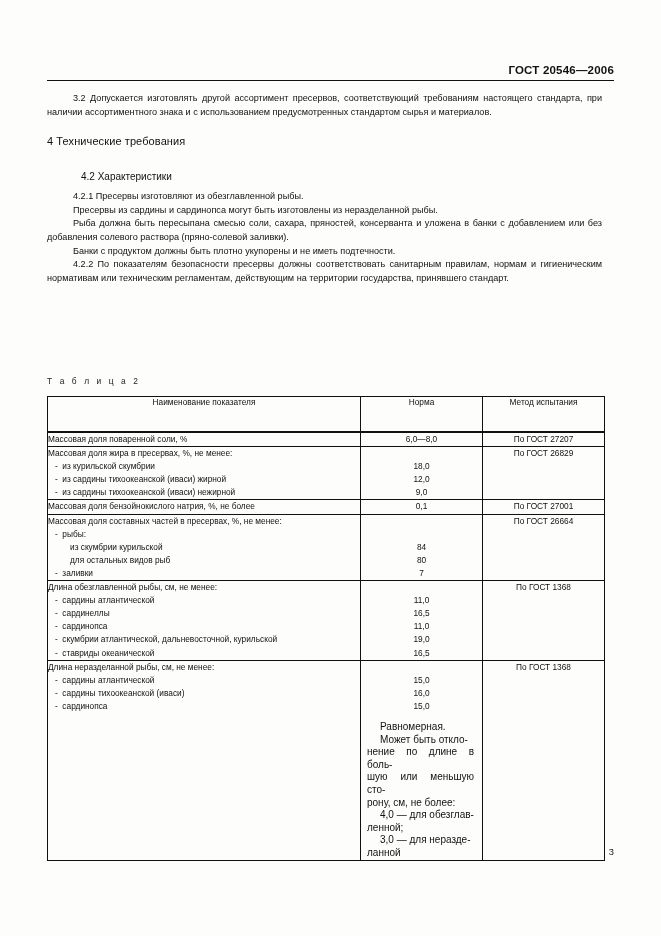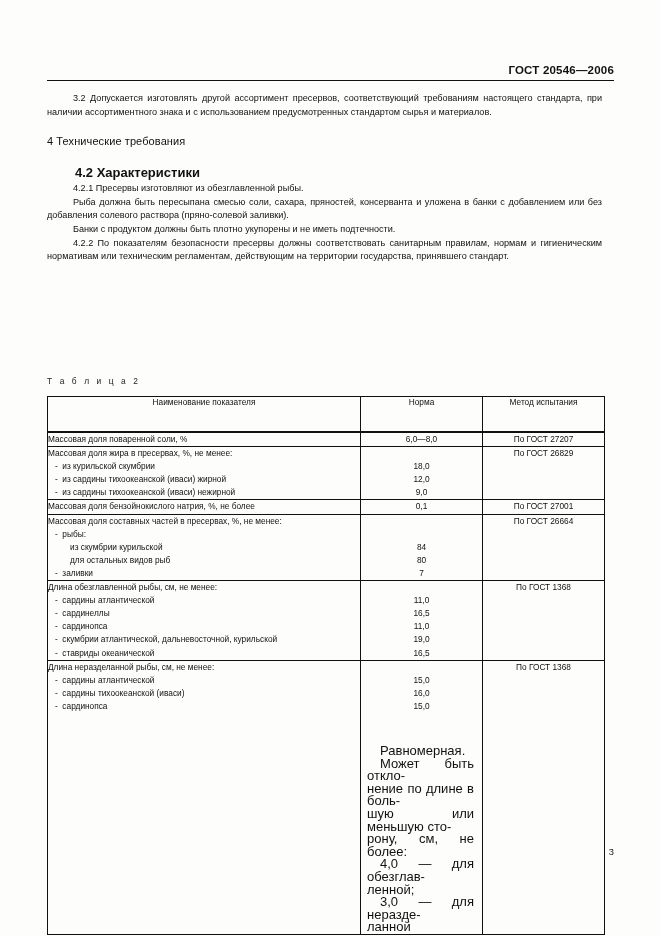--- a/index.html
+++ b/index.html
@@ -36,21 +36,21 @@
   p.indent { text-indent:26px; }
   .gap-sm { height:5px; }
   .gap-md { height:11px; }
   .gap-lg { height:16px; }
 
   h2.sec {
     margin:0; font-size:11px; font-weight:normal;
     letter-spacing:.1px;
   }
   h3.subsec {
-    margin:2px; font-size:13px; font-weight:bold;
+    margin:8px; font-size:10px; font-weight:normal;
     text-indent:26px;
   }
 
   
   .tbl-caption {
     position:absolute; left:47px; top:376px;
     font-size:8.4px; letter-spacing:2.6px; color:#222;
   }
 
   
@@ -86,23 +86,23 @@
   .ln { display:block; line-height:13.1px; white-space:pre; }
   .ln.l0 { margin-left:0; }
   .ln.l1 { margin-left:7px; }
   .ln.l2 { margin-left:22px; }
 
   .nv { display:block; line-height:13.1px; }
   .nv.blank { visibility:hidden; }
 
   
   .note {
-    margin-top:32px; padding:0 8px 0 6px;
+    margin-top:8px; padding:0 8px 0 6px;
     text-align:justify; text-justify:inter-word;
-    font-size:13px; line-height:12.6px;
+    font-size:10px; line-height:12.6px;
   }
   .note .nl { display:block; }
   .note .ni { text-indent:13px; }
 
   td.tall { height:155px; }
 
   
   .folio {
     position:absolute; right:47px; top:846px;
     font-size:9.4px;
@@ -123,20 +123,21 @@
 
     <div class="gap-lg"></div>
     <h2 class="sec">4  Технические требования</h2>
     <div class="gap-md"></div>
 
 
     <div class="gap-sm"></div>
     <h3 class="subsec">4.2  Характеристики</h3>
 
     <p class="para indent">4.2.1  Пресервы изготовляют из обезглавленной рыбы.</p>
+    <p class="para indent">Пресервы из сардины и сардинопса могут быть изготовлены из неразделанной рыбы.</p>
     <p class="para indent">Рыба должна быть пересыпана смесью соли, сахара, пряностей, консерванта и уложена в банки с добавлением или без добавления солевого раствора (пряно-солевой заливки).</p>
     <p class="para indent">Банки с продуктом должны быть плотно укупорены и не иметь подтечности.</p>
     <p class="para indent">4.2.2  По показателям безопасности пресервы должны соответствовать санитарным правилам, нормам и гигиеническим нормативам или техническим регламентам, действующим на территории государства, принявшего стандарт.</p>
   </div>
 
   <div class="tbl-caption">Т а б л и ц а  2</div>
 
   <div class="tbl-wrap">
     <table class="t2">
       <colgroup>

